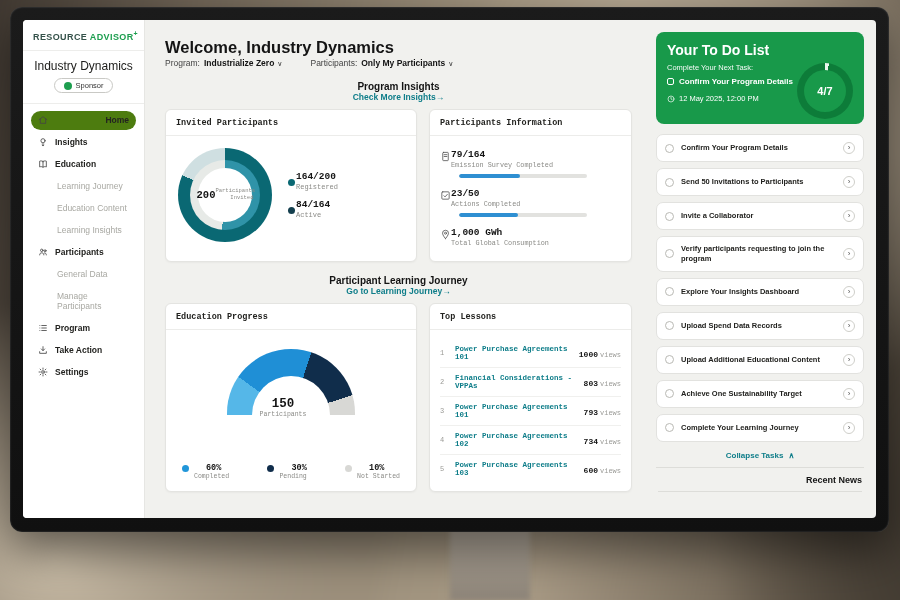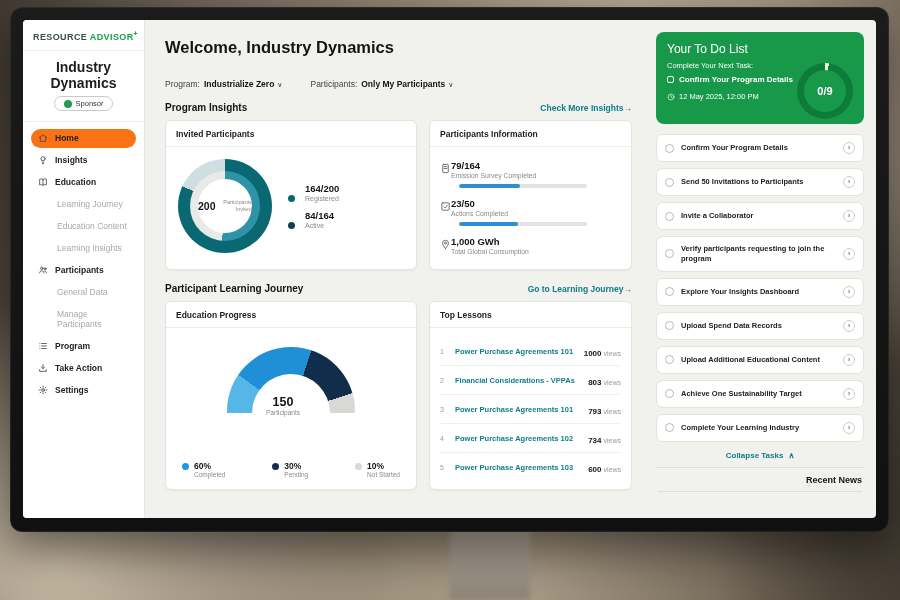--- a/index.html
+++ b/index.html
@@ -20,58 +20,58 @@
     padding:13px 13px 14px; box-shadow:0 20px 45px rgba(0,0,0,.5), inset 0 0 2px rgba(255,255,255,.28); }
   .screen { width:100%; height:100%; background:#f1f1ee; border-radius:4px; overflow:hidden; display:flex; }
 
   
   .sidebar { width:122px; background:#fff; border-right:1px solid #e6e6e3; display:flex; flex-direction:column; flex:none; }
   .logo { padding:10px 10px 8px; font-size:9px; font-weight:bold; letter-spacing:.4px; border-bottom:1px solid #ededeb; white-space:nowrap; }
   .brand-primary { color:#35524a; }
   .brand-secondary { color:#1d9e4f; }
   .brand-plus { color:#1d9e4f; font-size:7px; vertical-align:super; }
   .org-block { padding:8px 6px 9px; text-align:center; border-bottom:1px solid #ededeb; }
-  .org-name { font-size:14px; font-weight:bold; color:#1d1d1b; }
+  .org-name { font-size:12px; font-weight:normal; color:#1d1d1b; }
   .sponsor-pill { display:inline-flex; align-items:center; gap:4px; margin-top:5px; padding:2px 9px;
     border:1px solid #c9c9c5; border-radius:10px; font-size:7.5px; color:#333; background:#fff; }
   .sponsor-dot { width:8px; height:8px; border-radius:50%; background:#1d9e4f; }
   nav { padding:7px 8px; display:flex; flex-direction:column; gap:3px; font-size:8.5px; }
   .nav-item { display:flex; align-items:center; gap:7px; padding:4.5px 7px; border-radius:12px; color:#232320; font-weight:700; cursor:pointer; }
   .nav-item svg { width:10px; height:10px; flex:none; }
-  .nav-item.active { background:#f97316; }
+  .nav-item.active { background:#4d7c0f;justify-content:space-between; }
   .nav-sub { padding:4.5px 7px 4.5px 26px; color:#a8a8a2; font-size:8.5px; cursor:pointer; }
 
   
   .main { flex:1; min-width:0; padding:12px 12px 0 20px; }
-  .welcome { font-size:16.5px; font-weight:bold; color:#141414; margin:6px 0 22px; }
+  .welcome { font-size:16.5px; font-weight:bold; color:#141414; margin:6px 0 1px; }
   .filters { display:flex; gap:28px; align-items:center; font-size:8.5px; color:#444; }
   .filter-value { font-weight:700; color:#141414; margin-left:4px; }
   .chev-down { font-size:7px; color:#333; margin-left:3px; }
-  .section-row { display:flex; justify-content:space-between; align-items:center; margin:13px 0 7px; }
+  .section-row { display:flex; justify-content:space-between; align-items:center; margin:13px 0 7px;flex-direction:column; }
   .section-title { font-size:10px; font-weight:700; color:#141414; }
   .tlink { font-size:8.5px; font-weight:700; color:#0e7d89; display:flex; align-items:center; cursor:pointer; }
 
   .cards-row { display:flex; gap:12px; align-items:stretch; }
-  .card { background:#fff; border:1px solid #e4e4e1; border-radius:6px; padding:8px 10px; box-shadow:0 1px 2px rgba(0,0,0,.04); }
+  .card { background:#fff; border:1px solid #e4e4e1; border-radius:6px; padding:8px 10px; box-shadow:0 1px 2px rgba(0,0,0,.04);font-family:Liberation Mono, monospace; }
   .card-title { font-size:8.5px; font-weight:700; color:#22221f; }
   .card-divider { height:1px; background:#ececea; margin:7px -10px 9px; }
 
   .card-invited { width:252px; }
   .card-body-row { display:flex; align-items:center; gap:16px; padding:3px 2px; }
   .donut-outer { width:94px; height:94px; border-radius:50%;
     background:conic-gradient(#0a6873 0deg 295deg, #cfdfe1 295deg 360deg);
     display:flex; align-items:center; justify-content:center; }
   .donut-mid { width:70px; height:70px; border-radius:50%;
     background:conic-gradient(#2f93a8 0deg 185deg, #e7eae7 185deg 360deg);
     display:flex; align-items:center; justify-content:center; }
   .donut-center { width:54px; height:54px; border-radius:50%; background:#fff;
     display:flex; flex-direction:row; align-items:center; justify-content:center; text-align:right; }
   .dc-value { font-size:10.5px; font-weight:700; color:#141414; }
   .dc-label { font-size:5.5px; color:#8a8a86; line-height:1.25; width:38px; }
-  .legend-item { display:flex; gap:10px; align-items:flex-end; margin:8px 0; }
+  .legend-item { display:flex; gap:1px; align-items:center; margin:8px 0; }
   .dot { width:7px; height:7px; border-radius:50%; margin-top:2px; flex:none; }
   .dot-registered { background:#0a6873; }
   .dot-active { background:#143f4e; }
   .legend-value { font-size:9.5px; font-weight:700; color:#141414; }
   .legend-label { font-size:7px; color:#8a8a86; margin-top:1px; }
 
   .card-pinfo { flex:1; display:flex; flex-direction:column; }
   .stat { margin:4px 0 6px; }
   .stat-row { display:flex; }
   .stat-icon { width:11px; height:13px; color:#555; flex:none; margin-top:1px; }
@@ -89,35 +89,35 @@
   .gauge-hole { position:absolute; left:50%; bottom:0; transform:translateX(-50%);
     width:78px; height:39px; border-radius:78px 78px 0 0; background:#fff; }
   .gauge-center { position:absolute; left:0; right:16px; bottom:-3px; text-align:center; }
   .gc-value { font-size:12.5px; font-weight:700; color:#141414; }
   .gc-label { font-size:6.5px; color:#8a8a86; }
   .gauge-legend { display:flex; justify-content:space-between; padding:12px 6px 3px; margin-top:auto; }
   .glegend-item { display:flex; gap:5px; align-items:flex-start; }
   .dot-completed { background:#2196d9; }
   .dot-pending { background:#102d4b; }
   .dot-notstarted { background:#d8d8d5; }
-  .gl-value { font-size:8.5px; font-weight:700; color:#141414; }
+  .gl-value { font-size:8.5px; font-weight:700; color:#141414;margin-left:12px; }
   .gl-label { font-size:6.5px; color:#8a8a86; }
 
   .card-lessons { flex:1; display:flex; flex-direction:column; }
   .lesson-row { display:flex; align-items:center; gap:7px; padding:5px 0; border-bottom:1px solid #f0f0ee; }
   .lesson-row:last-child { border-bottom:none; }
   .lesson-rank { font-size:7px; color:#9a9a96; width:8px; flex:none; }
   .lesson-title { font-size:7.5px; color:#0e7d89; font-weight:600; flex:1; cursor:pointer; }
   .views-num { font-size:8px; font-weight:700; color:#141414; }
   .views-label { font-size:7px; color:#9a9a96; margin-left:2px; }
 
   
   .rightpanel { width:232px; flex:none; padding:12px 12px 0; }
   .todo-card { position:relative; background:#18994a; border-radius:8px; padding:10px 11px; color:#fff; min-height:92px; }
-  .todo-title { font-size:12px; font-weight:400; }
+  .todo-title { font-size:14px; font-weight:700; }
   .todo-sub { font-size:7.5px; margin-top:5px; opacity:.95; }
   .todo-next { display:flex; gap:5px; align-items:flex-start; margin-top:5px; font-size:8px; font-weight:700; width:130px; line-height:1.3; }
   .todo-check { width:7px; height:7px; border:1px solid #fff; border-radius:2px; flex:none; margin-top:1px; }
   .todo-due { display:flex; gap:4px; align-items:center; margin-top:7px; font-size:7.5px; }
   .todo-due svg { width:8px; height:8px; }
   .ring { position:absolute; right:11px; top:31px; width:56px; height:56px; border-radius:50%;
     background:conic-gradient(#e9f6ee 0deg 8deg, #0d7c39 8deg 360deg);
     display:flex; align-items:center; justify-content:center; }
   .ring-hole { width:42px; height:42px; border-radius:50%; background:#18994a;
     display:flex; align-items:center; justify-content:center; font-size:11px; font-weight:700; }
@@ -405,21 +405,21 @@
           </div>
           <div class="todo-due">
             <svg class="ic-white" viewBox="0 0 24 24">
                 <circle cx="12" cy="12" r="9"></circle>
                 <path d="M12 7v5l3.5 2"></path>
               </svg>
             <span>12 May 2025, 12:00 PM</span>
           </div>
           <div class="ring">
             <div class="ring-hole">
-                <span>0/9</span>
+                <span>4/7</span>
               </div>
           </div>
         </div>
 
         <div class="task-list">
           <div class="task-item">
             <span class="task-checkbox"></span>
             <span class="task-label">Confirm Your Program Details</span>
             <span class="task-chevron">›</span>
           </div>
@@ -453,21 +453,21 @@
             <span class="task-label">Upload Additional Educational Content</span>
             <span class="task-chevron">›</span>
           </div>
           <div class="task-item">
             <span class="task-checkbox"></span>
             <span class="task-label">Achieve One Sustainability Target</span>
             <span class="task-chevron">›</span>
           </div>
           <div class="task-item">
             <span class="task-checkbox"></span>
-            <span class="task-label">Complete Your Learning Industry</span>
+            <span class="task-label">Complete Your Learning Journey</span>
             <span class="task-chevron">›</span>
           </div>
         </div>
 
         <div class="collapse-row">
           <span>Collapse Tasks</span>
           <span>∧</span>
         </div>
 
         <div class="news-block">

